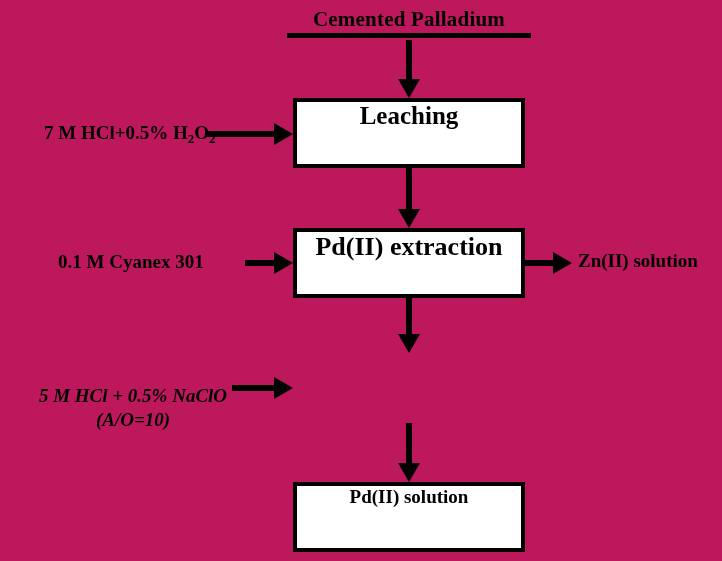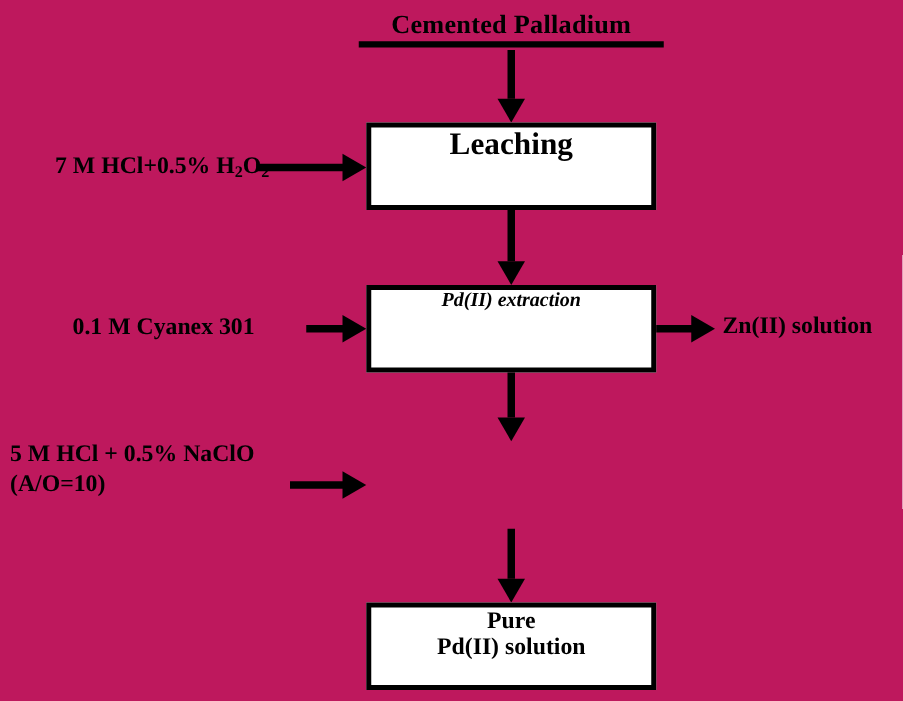--- a/index.html
+++ b/index.html
@@ -52,21 +52,21 @@
     display: flex;
     align-items: flex-start;
     justify-content: center;
     text-align: center;
   }
   .box-label {
     font-weight: bold;
     line-height: 1.12;
   }
   .box-lg .box-label { font-size: 25px; }
-  .box-md .box-label { font-size: 16px; font-style: italic; }
+  .box-md .box-label { font-size: 26px; }
   .box-sm .box-label { font-size: 19px; }
 
   #box-leaching   { top: 98px;  height: 70px; }
   #box-extraction { top: 228px; height: 70px; }
   #box-stripping  { top: 353px; height: 70px; }
   #box-product    { top: 482px; height: 70px; }
 
   
   .v-arrow {
     position: absolute;
@@ -106,21 +106,21 @@
     font-weight: bold;
     white-space: nowrap;
     line-height: 1.25;
   }
   .in-label sub {
     font-size: 0.68em;
     vertical-align: -0.28em;
   }
   #label-leach-in   { left: 44px;  top: 121px; text-align: right; }
   #label-extract-in { left: 58px;  top: 250px; }
-  #label-strip-in   { left: 8px;   top: 352px; text-align: left; width: 250px; }
+  #label-strip-in   { left: 8px;   top: 384px; text-align: center; width: 250px; font-style: italic; }
 
   
   .h-arrow {
     position: absolute;
     height: 16px;
   }
   .h-arrow .stem {
     position: absolute;
     left: 0;
     top: 5px;
@@ -219,18 +219,17 @@
   </div>
 
 
   <div class="v-arrow" id="conn-strip-product">
     <div class="stem"></div>
     <div class="head"></div>
   </div>
 
   <div class="box box-sm" id="box-product">
     <div class="box-label">
-      <div>Pure</div>
       <div>Pd(II) solution</div>
     </div>
   </div>
 
 </div>
 
 </body></html>

